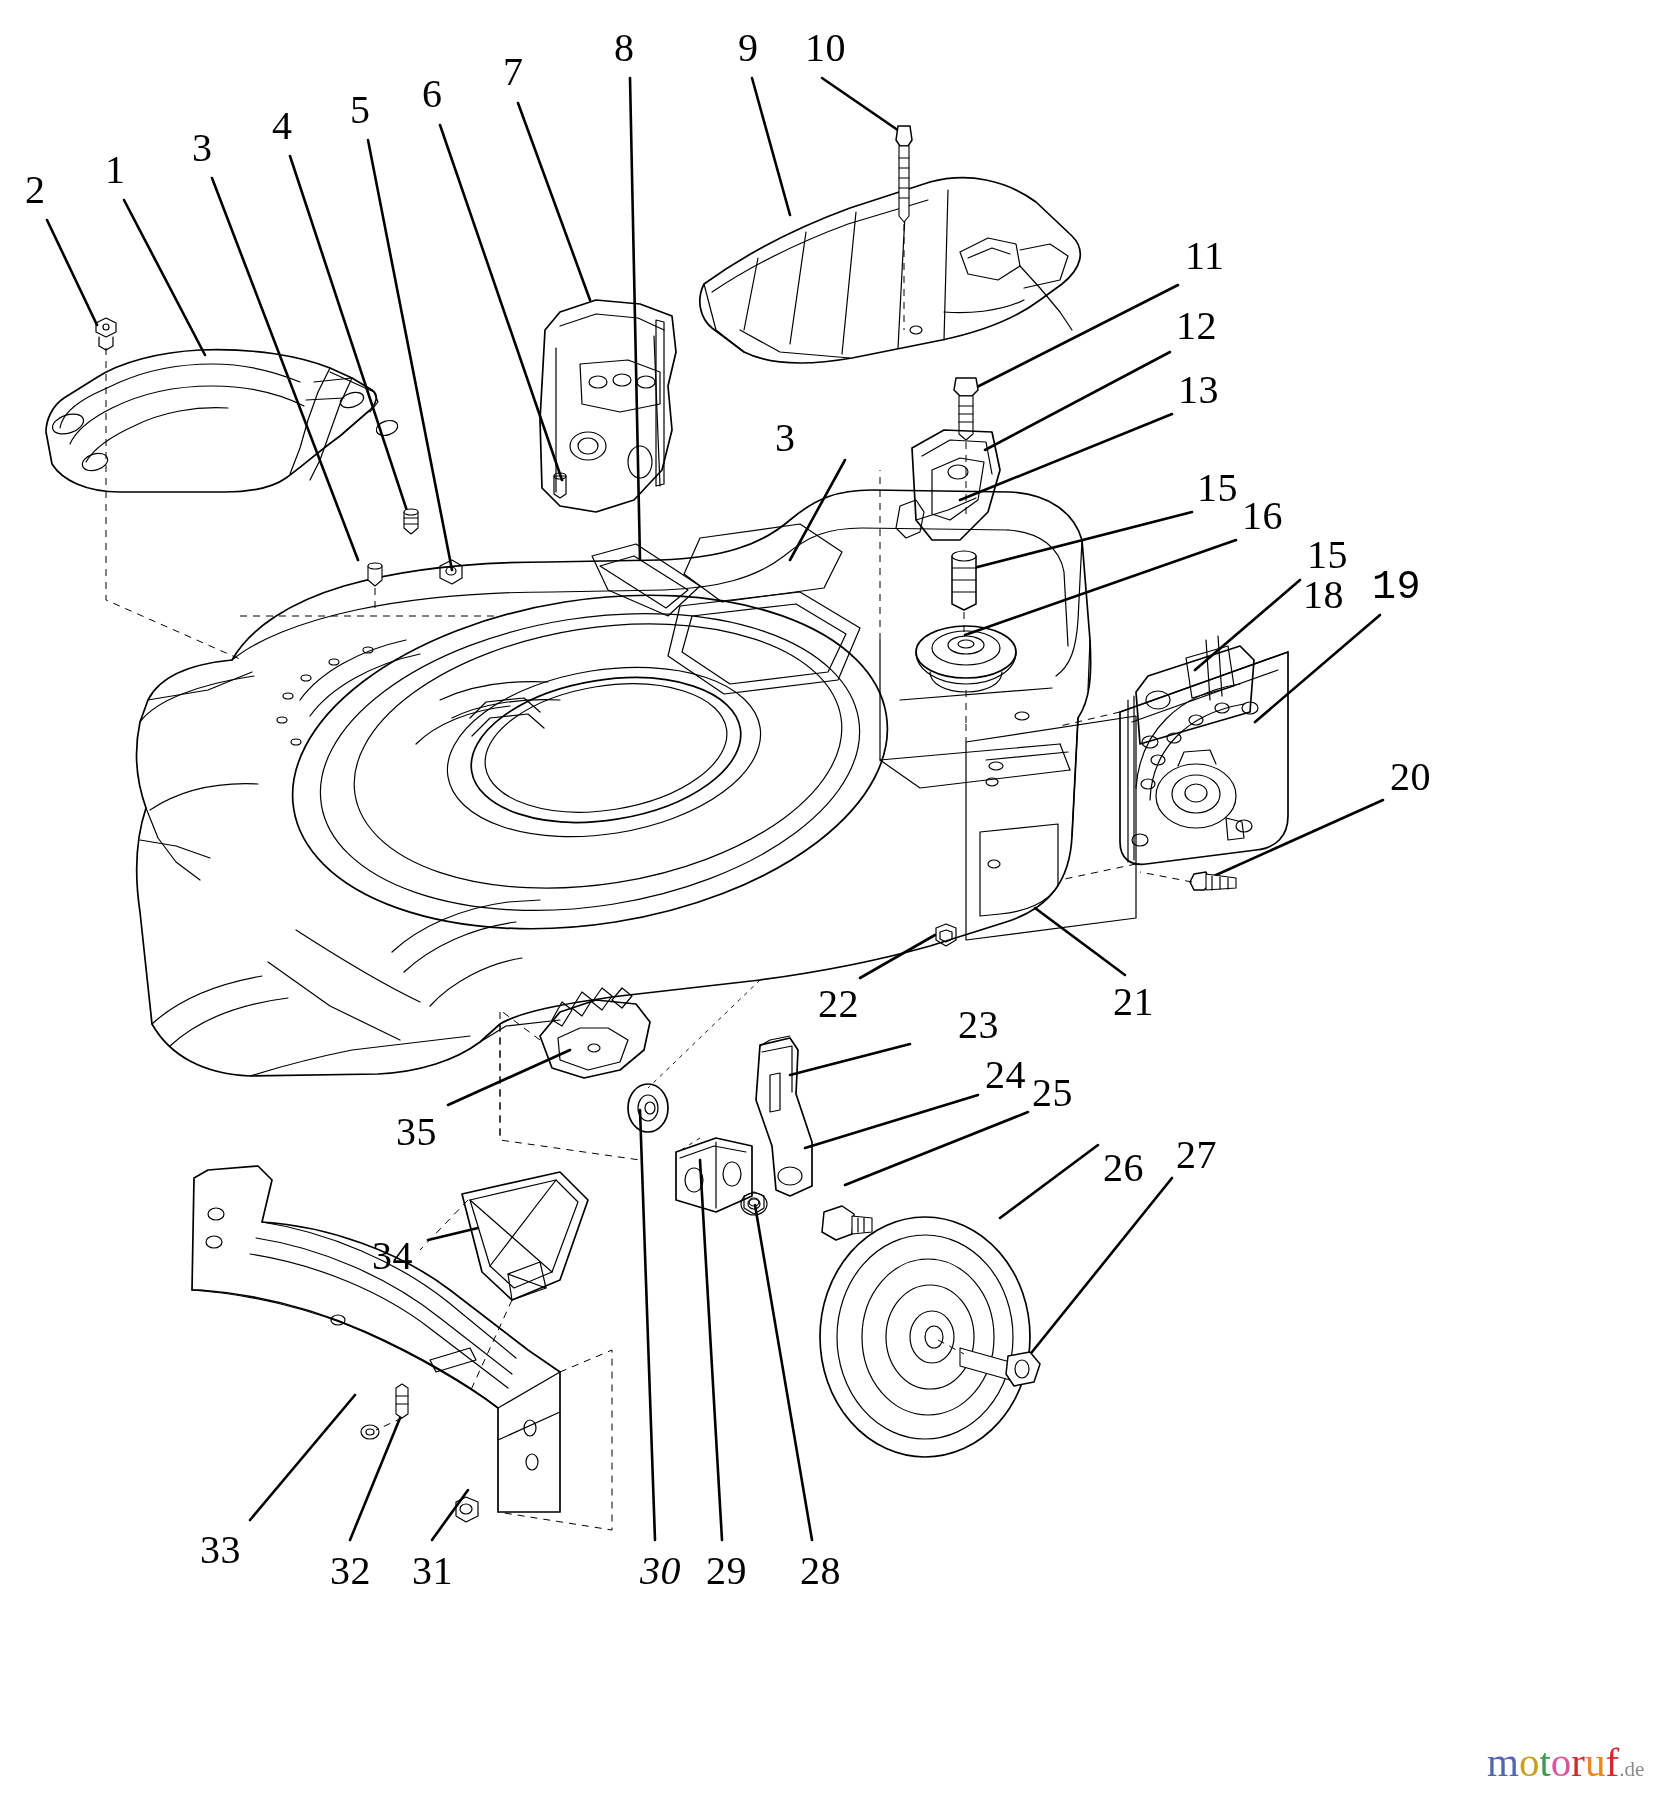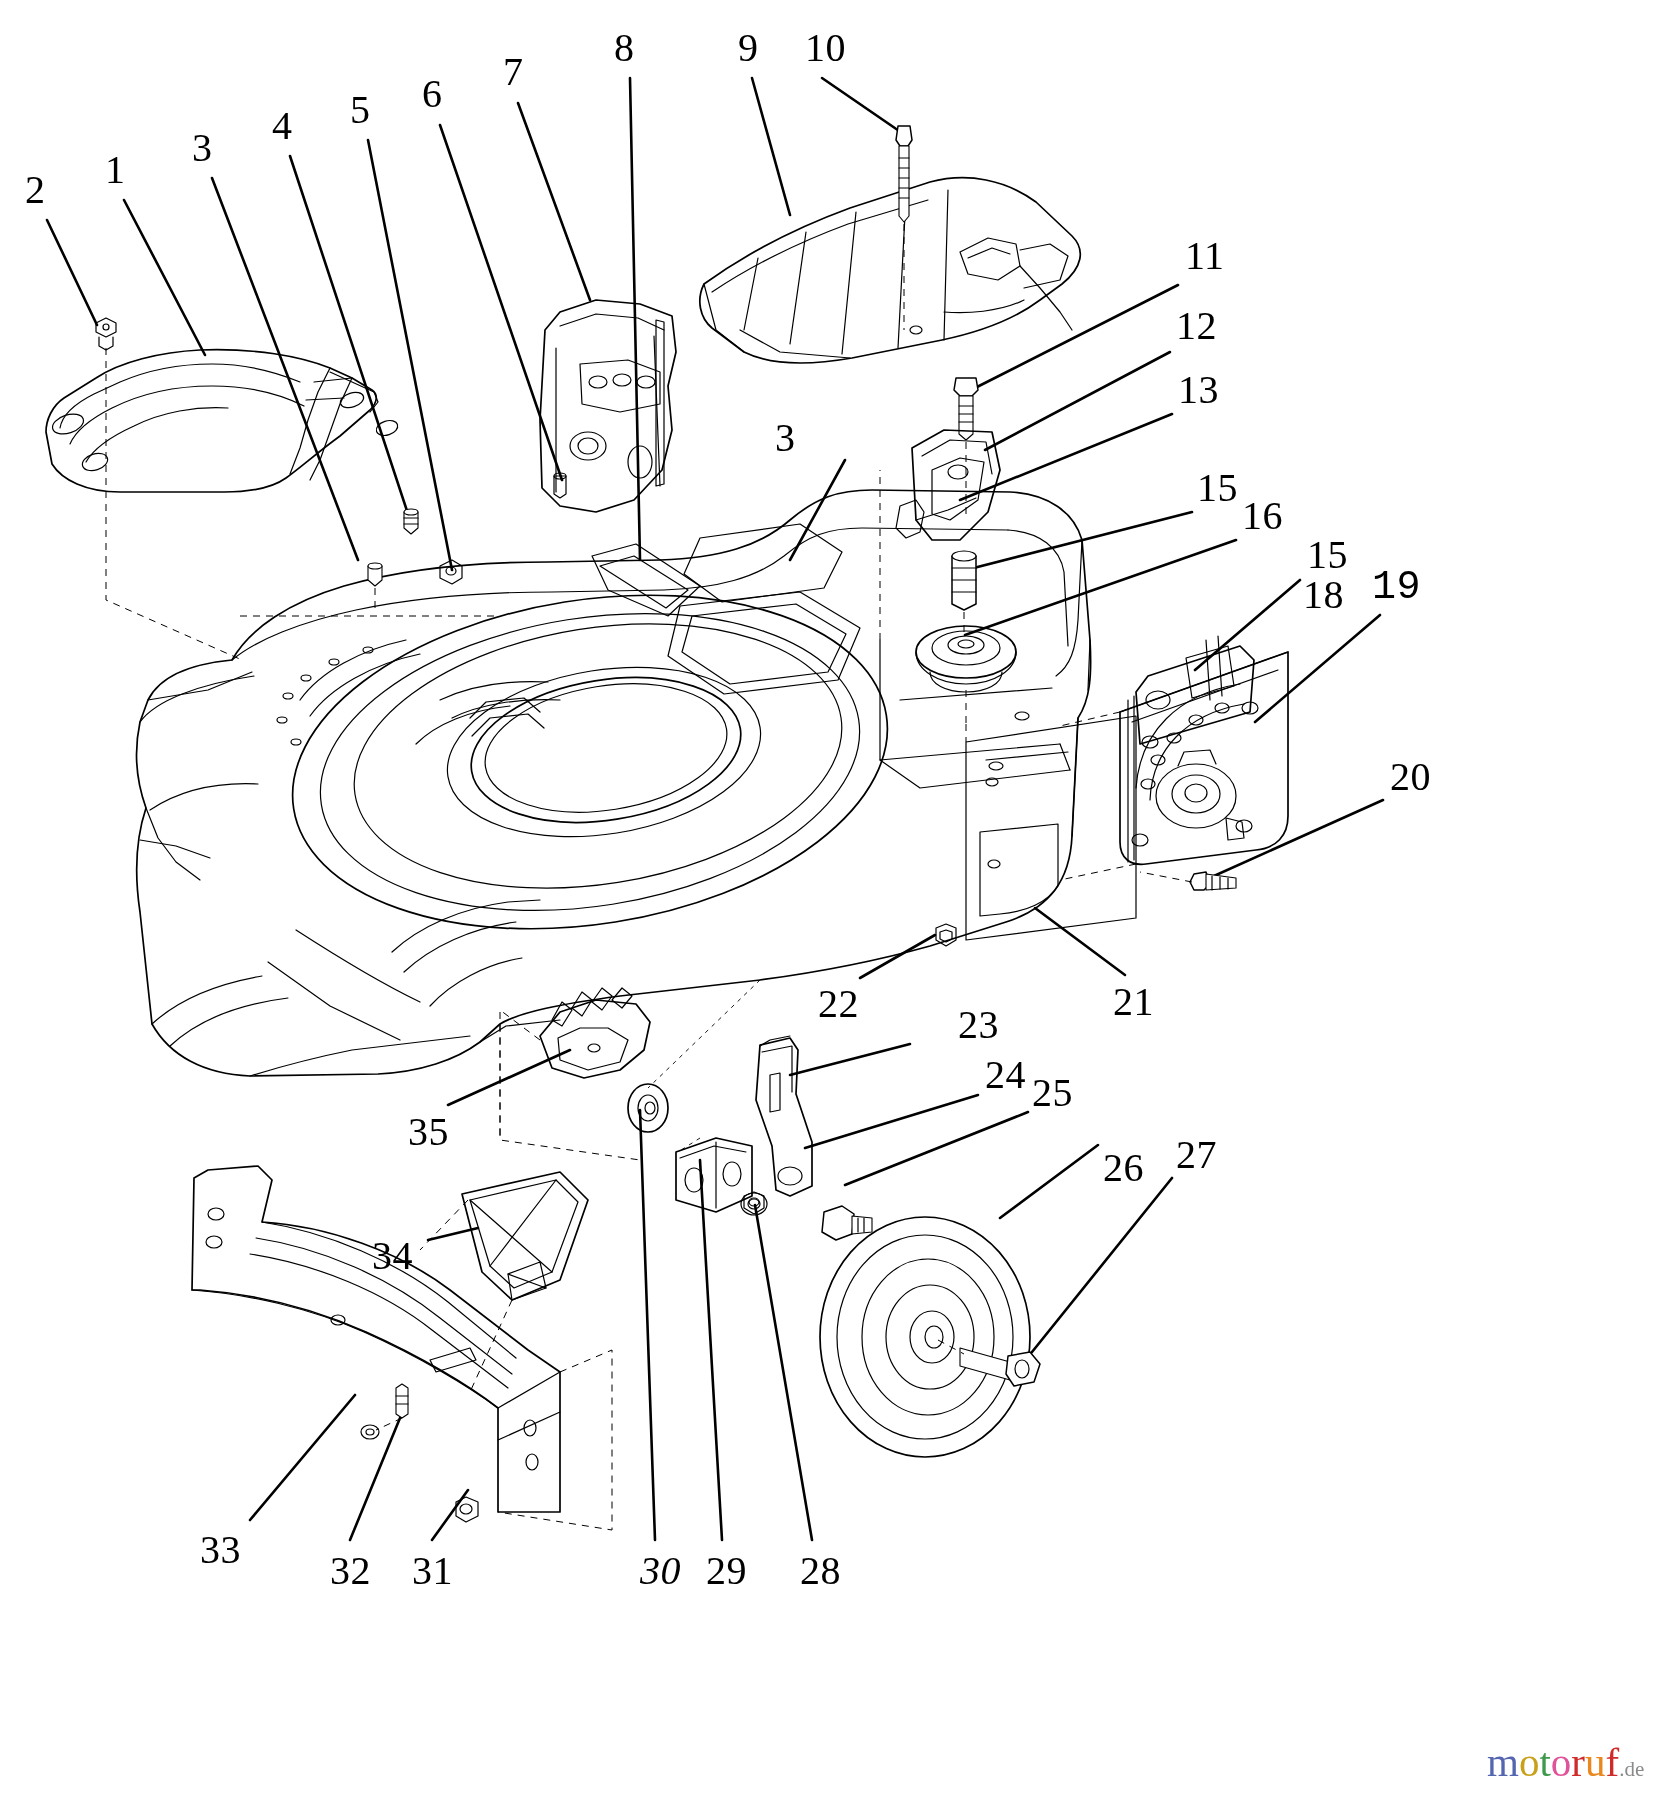--- a/index.html
+++ b/index.html
@@ -525,21 +525,21 @@
       <div class="callout" style="left: 1303px; top: 575px;">18</div>
       <div class="callout" style="left: 1372px; top: 568px; font-family: Liberation Mono, monospace;">19</div>
       <div class="callout" style="left: 1390px; top: 757px;">20</div>
       <div class="callout" style="left: 1113px; top: 982px;">21</div>
       <div class="callout" style="left: 818px; top: 984px;">22</div>
       <div class="callout" style="left: 918px; top: 1005px; margin-left: 40px;">23</div>
       <div class="callout" style="left: 985px; top: 1055px;">24</div>
       <div class="callout" style="left: 1032px; top: 1073px;">25</div>
       <div class="callout" style="left: 1103px; top: 1104px; margin-top: 44px;">26</div>
       <div class="callout" style="left: 1176px; top: 1135px;">27</div>
-      <div class="callout" style="left: 408px; top: 1112px;">35</div>
+      <div class="callout" style="left: 396px; top: 1112px;">35</div>
       <div class="callout" style="left: 372px; top: 1236px;">34</div>
       <div class="callout" style="left: 200px; top: 1530px;">33</div>
       <div class="callout" style="left: 330px; top: 1551px;">32</div>
       <div class="callout" style="left: 412px; top: 1551px;">31</div>
       <div class="callout" style="left: 640px; top: 1551px; font-style: italic;">30</div>
       <div class="callout" style="left: 706px; top: 1551px;">29</div>
       <div class="callout" style="left: 800px; top: 1551px;">28</div>
     </div>
 
   <div id="watermark">

